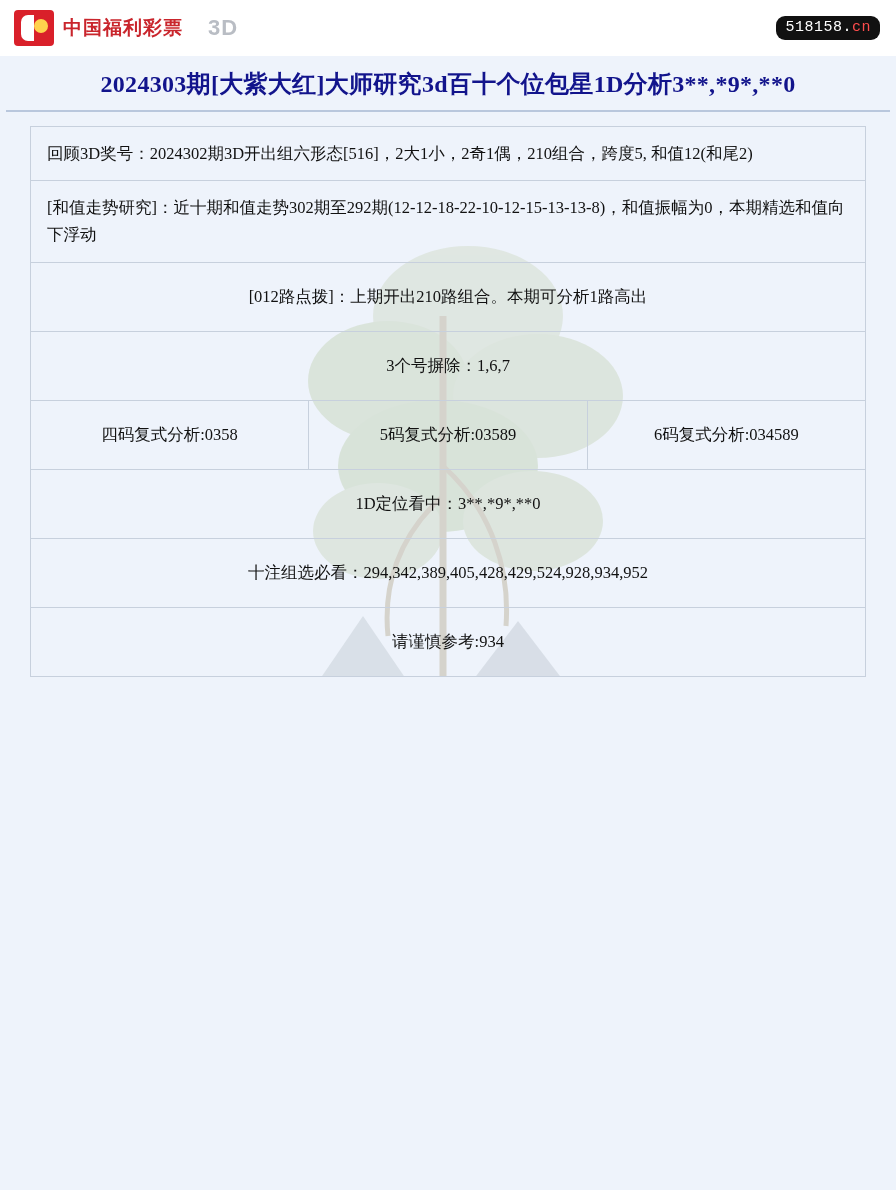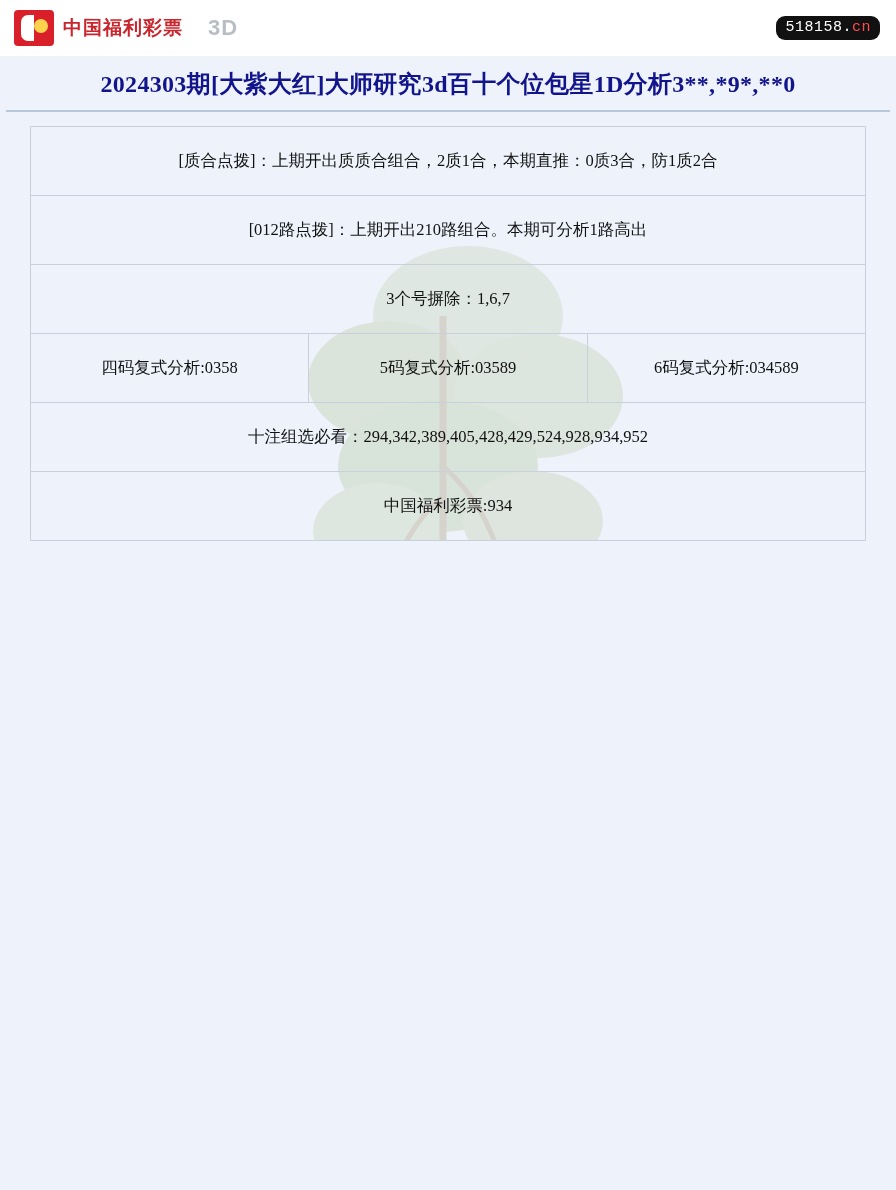--- a/index.html
+++ b/index.html
@@ -192,34 +192,40 @@
         <rect x="414" y="776" width="12" height="44" fill="#d9b7bc" opacity="0.85"></rect>
         <ellipse cx="468" cy="800" rx="12" ry="8" fill="#c79aa3" opacity="0.85"></ellipse>
         <rect x="463" y="806" width="10" height="38" fill="#d6b2b8" opacity="0.85"></rect>
       </g>
     </svg>
   </div>
 
   <table class="grid">
     <tbody>
       <tr>
-        <td colspan="3" class="center row-tall">[质合点拨]：上期开出质质合组合，2质1合，本期直推：0质3合，防1质2合</td>
+        <td colspan="3">回顾3D奖号：2024302期3D开出组六形态[516]，2大1小，2奇1偶，210组合，跨度5, 和值12(和尾2)</td>
+      </tr>
+      <tr>
+        <td colspan="3">[和值走势研究]：近十期和值走势302期至292期(12-12-18-22-10-12-15-13-13-8)，和值振幅为0，本期精选和值向下浮动</td>
       </tr>
       <tr>
         <td colspan="3" class="center row-tall">[012路点拨]：上期开出210路组合。本期可分析1路高出</td>
       </tr>
       <tr>
         <td colspan="3" class="center row-tall">3个号摒除：1,6,7</td>
       </tr>
       <tr>
         <td class="center row-tall" style="width:33.3%">四码复式分析:0358</td>
         <td class="center row-tall" style="width:33.4%">5码复式分析:03589</td>
         <td class="center row-tall" style="width:33.3%">6码复式分析:034589</td>
       </tr>
       <tr>
+        <td colspan="3" class="center row-tall">1D定位看中：3**,*9*,**0</td>
+      </tr>
+      <tr>
         <td colspan="3" class="center row-tall">十注组选必看：294,342,389,405,428,429,524,928,934,952</td>
       </tr>
       <tr>
-        <td colspan="3" class="center row-tall">中国福利彩票:934</td>
+        <td colspan="3" class="center row-tall">请谨慎参考:934</td>
       </tr>
     </tbody>
   </table>
 </div>
 
 </body></html>

